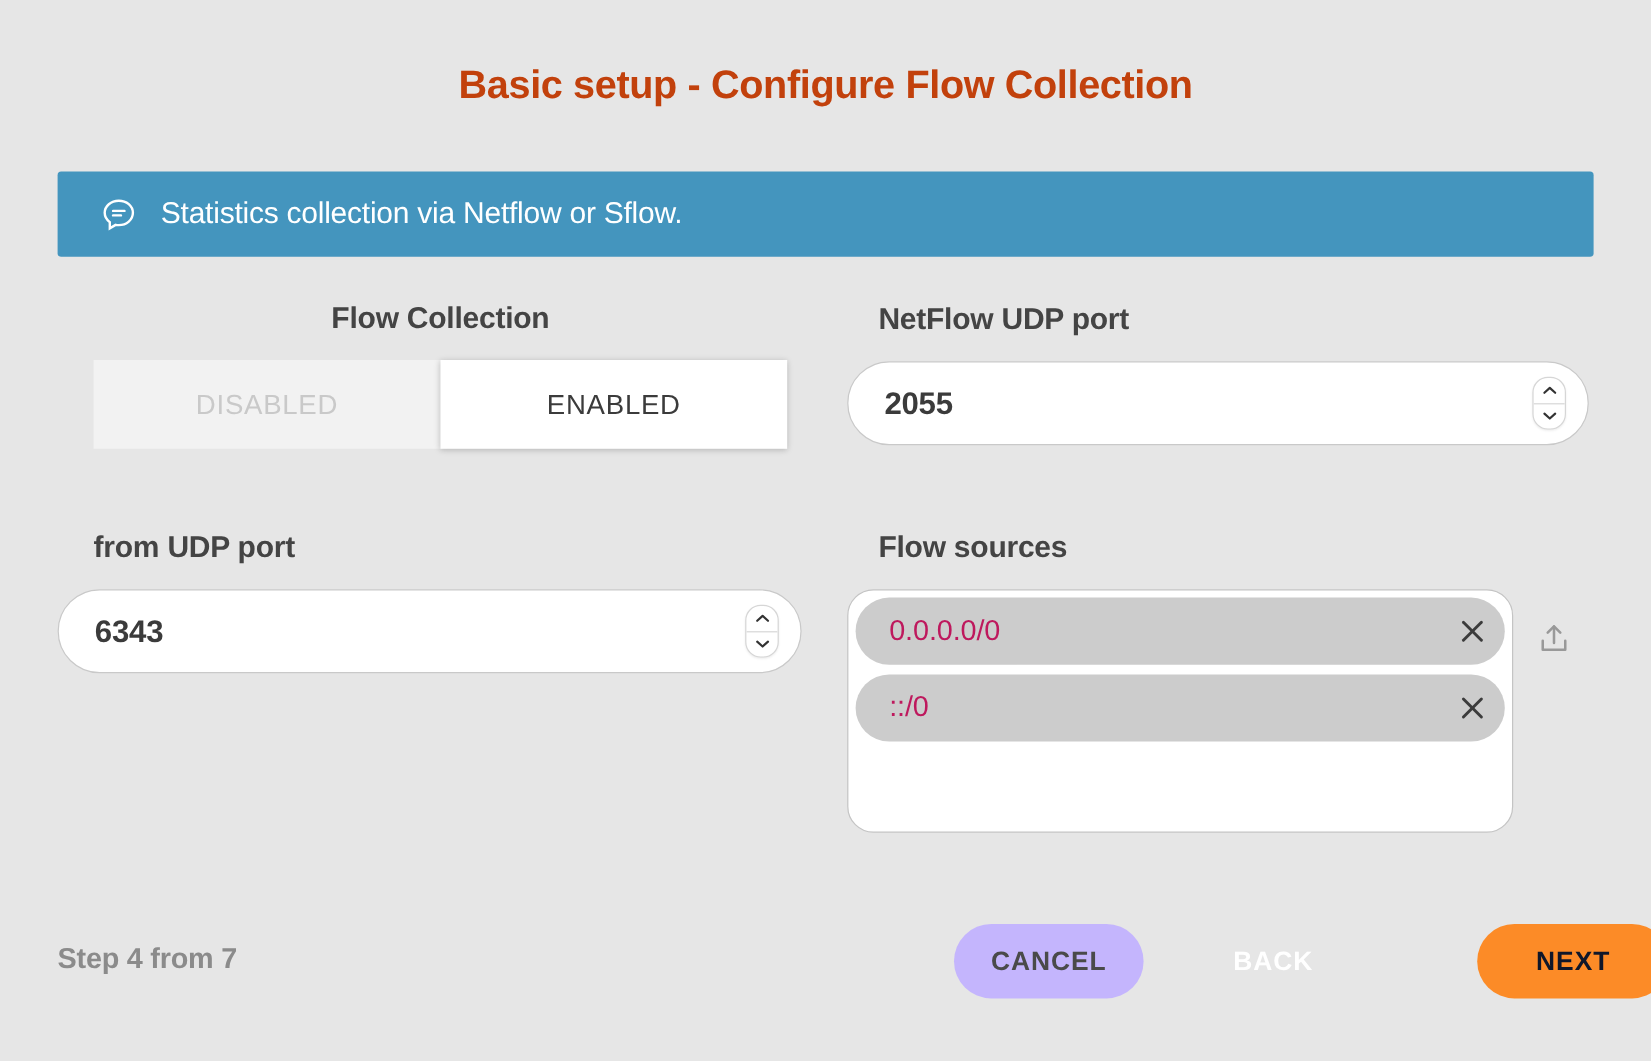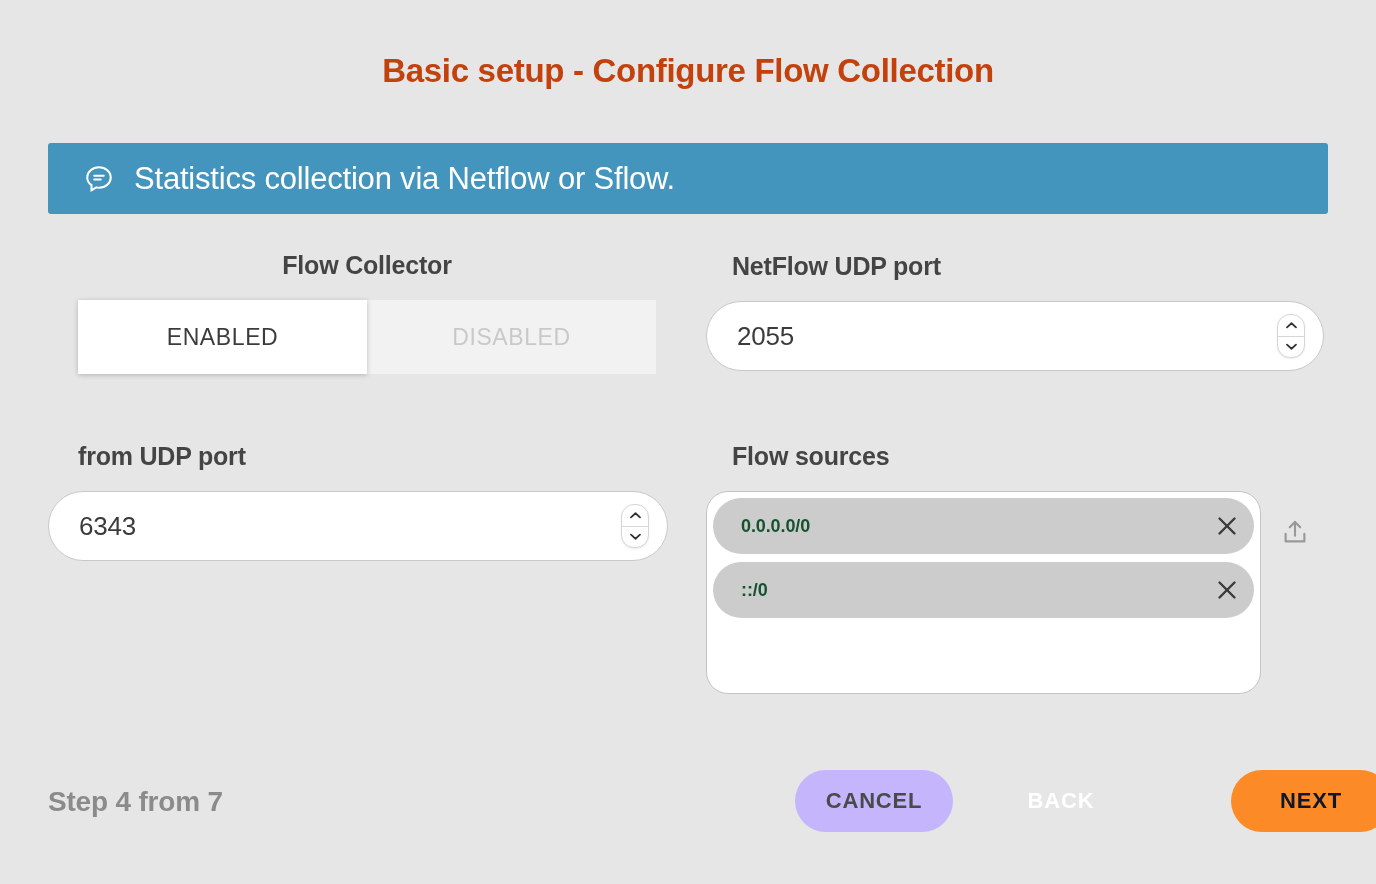--- a/index.html
+++ b/index.html
@@ -46,21 +46,21 @@
   .info-banner-icon {
     width: 30px;
     height: 30px;
     flex: 0 0 30px;
     display: flex;
     align-items: center;
     justify-content: center;
     margin-right: 20px;
   }
   .info-banner-text {
-    font-size: 31px;
+    font-size: 25px;
     color: #ffffff;
     font-weight: normal;
     letter-spacing: -0.2px;
   }
 
   
   .field-label {
     font-size: 25px;
     font-weight: bold;
     color: #444444;
@@ -130,20 +130,21 @@
     height: 70px;
   }
   .pill-input {
     background: #ffffff;
     border: 1px solid #c9c9c9;
     border-radius: 36px;
     box-sizing: border-box;
     display: flex;
     align-items: center;
     padding: 0 18px 0 30px;
+    font-weight: bold;
   }
   .pill-input-value {
     flex: 1 1 auto;
     font-size: 26px;
     color: #3b3b3b;
     letter-spacing: -0.2px;
   }
   .stepper {
     flex: 0 0 auto;
     width: 26px;
@@ -187,23 +188,23 @@
     background: #cccccc;
     border-radius: 28px;
     display: flex;
     align-items: center;
     padding: 0 0 0 28px;
     margin-bottom: 8px;
     box-sizing: border-box;
   }
   .chip-text {
     flex: 1 1 auto;
-    font-size: 18px;
-    font-weight: bold;
-    color: #14532d;
+    font-size: 24px;
+    font-weight: normal;
+    color: #be185d;
     letter-spacing: -0.1px;
   }
   .chip-remove {
     flex: 0 0 auto;
     width: 54px;
     height: 54px;
     display: flex;
     align-items: center;
     justify-content: center;
   }
@@ -216,21 +217,21 @@
     display: flex;
     align-items: center;
     justify-content: center;
   }
 
   
   .step-text {
     position: absolute;
     left: 48px;
     top: 786px;
-    font-size: 28px;
+    font-size: 24px;
     font-weight: bold;
     color: #8b8b8b;
     letter-spacing: -0.2px;
   }
   .footer-btn {
     position: absolute;
     height: 62px;
     border-radius: 31px;
     display: flex;
     align-items: center;
@@ -275,25 +276,25 @@
     <svg width="30" height="30" viewBox="0 0 24 24" aria-hidden="true">
       <path d="M12 2.6c-5.2 0-9.4 3.6-9.4 8.1 0 2.5 1.3 4.7 3.4 6.2v4.1l3.9-2.3c.7.1 1.4.2 2.1.2 5.2 0 9.4-3.6 9.4-8.2S17.2 2.6 12 2.6z" fill="none" stroke="#ffffff" stroke-width="1.6"></path>
       <line x1="8.2" y1="9.4" x2="15.8" y2="9.4" stroke="#ffffff" stroke-width="1.6" stroke-linecap="round"></line>
       <line x1="8.2" y1="12.4" x2="13.4" y2="12.4" stroke="#ffffff" stroke-width="1.6" stroke-linecap="round"></line>
     </svg>
   </span>
   <span class="info-banner-text">Statistics collection via Netflow or Sflow.</span>
 </div>
 
 <div class="toggle-label-wrap">
-  <span class="field-label">Flow Collector</span>
+  <span class="field-label">Flow Collection</span>
 </div>
 <div class="segmented">
+  <div class="seg seg-off">DISABLED</div>
   <div class="seg seg-on">ENABLED</div>
-  <div class="seg seg-off">DISABLED</div>
 </div>
 
 <div class="field-label netflow-label">NetFlow UDP port</div>
 <div class="pill-input netflow-input">
   <span class="pill-input-value">2055</span>
   <span class="stepper">
     <span class="stepper-btn up">
       <svg width="13" height="9" viewBox="0 0 14 10" aria-hidden="true">
         <polyline points="2,7 7,2.5 12,7" fill="none" stroke="#333333" stroke-width="2" stroke-linecap="round" stroke-linejoin="round"></polyline>
       </svg>

